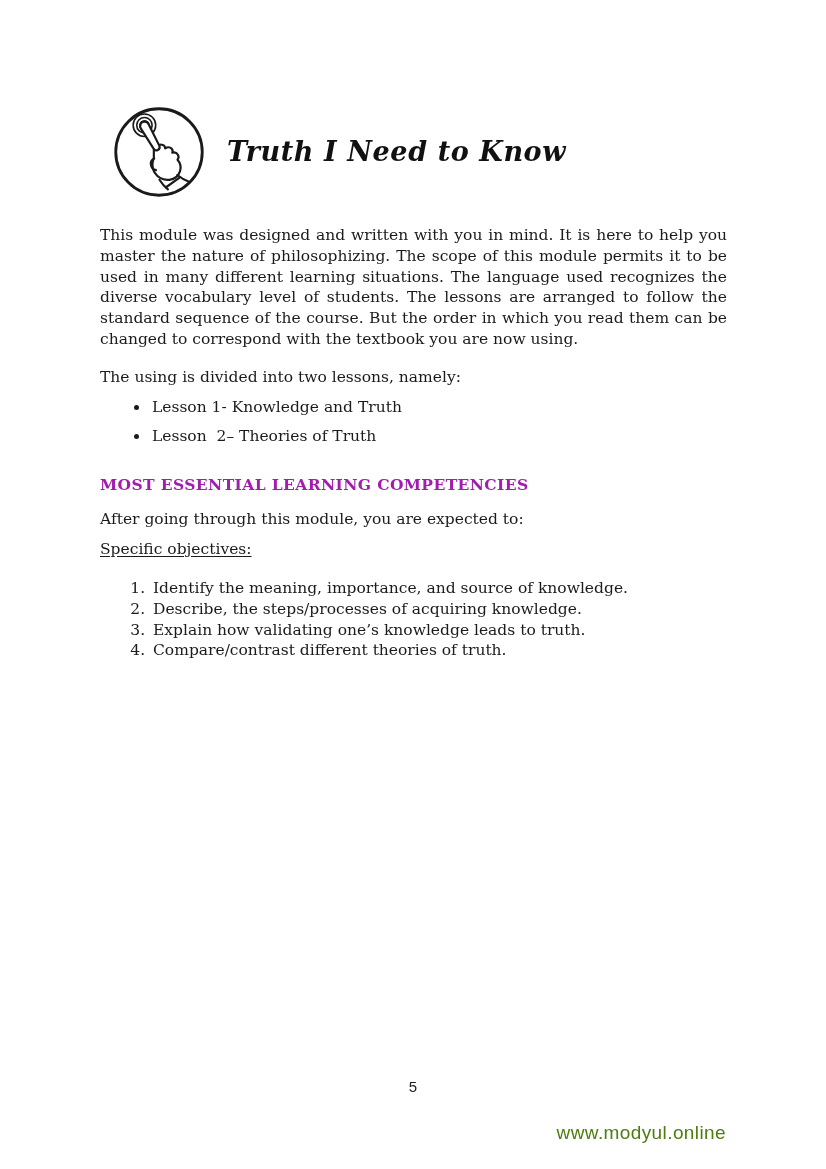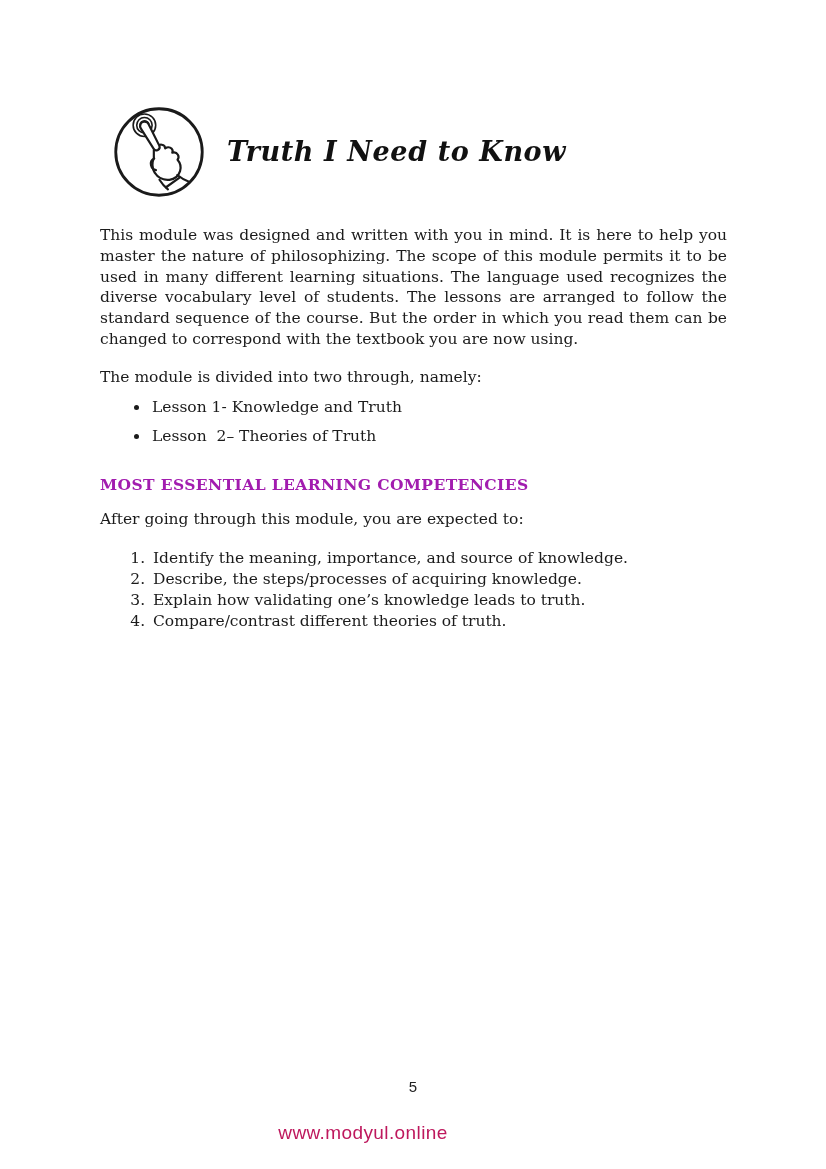--- a/index.html
+++ b/index.html
@@ -99,25 +99,25 @@
     font-family: "Liberation Sans", sans-serif;
     font-size: 15px;
     line-height: 18px;
     color: #222222;
   }
   .watermark {
     position: absolute;
     top: 1122px;
     left: 0;
     width: 726px;
-    text-align: center;
+    text-align: right;
     font-family: "Liberation Sans", sans-serif;
     font-size: 19px;
     line-height: 22px;
-    color: #be185d;
+    color: #4d7c0f;
     letter-spacing: 0.4px;
   }
 </style>
 </head>
 <body>
 
 <div class="page">
 
   <div class="header">
     <span class="icon-wrap">
@@ -156,32 +156,33 @@
           <path fill="none" d="M69.5 74.5 C73.5 77.8 78 80.3 82.5 82"></path>
           <path fill="none" d="M57.5 87.5 L71.5 77.5"></path>
         </g>
       </svg>
     </span>
     <h1 class="title">Truth I Need to Know</h1>
   </div>
 
   <p class="p1">This module was designed and written with you in mind. It is here to help you master the nature of philosophizing. The scope of this module permits it to be used in many different learning situations. The language used recognizes the diverse vocabulary level of students. The lessons are arranged to follow the standard sequence of the course. But the order in which you read them can be changed to correspond with the textbook you are now using.</p>
 
-  <p class="p2">The module is divided into two through, namely:</p>
+  <p class="p2">The using is divided into two lessons, namely:</p>
 
   <ul class="bullets">
     <li class="keep-space">Lesson 1- Knowledge and Truth</li>
     <li class="keep-space">Lesson  2– Theories of Truth</li>
   </ul>
 
   <h2 class="melc-heading">MOST ESSENTIAL LEARNING COMPETENCIES</h2>
 
   <p class="p3">After going through this module, you are expected to:</p>
 
 
+  <p class="specific">Specific objectives:</p>
 
   <ol class="nums objectives">
     <li>Identify the meaning, importance, and source of knowledge.</li>
     <li>Describe, the steps/processes of acquiring knowledge.</li>
     <li>Explain how validating one’s knowledge leads to truth.</li>
     <li>Compare/contrast different theories of truth.</li>
   </ol>
 
   <div class="page-number">5</div>
   <div class="watermark">www.modyul.online</div>

